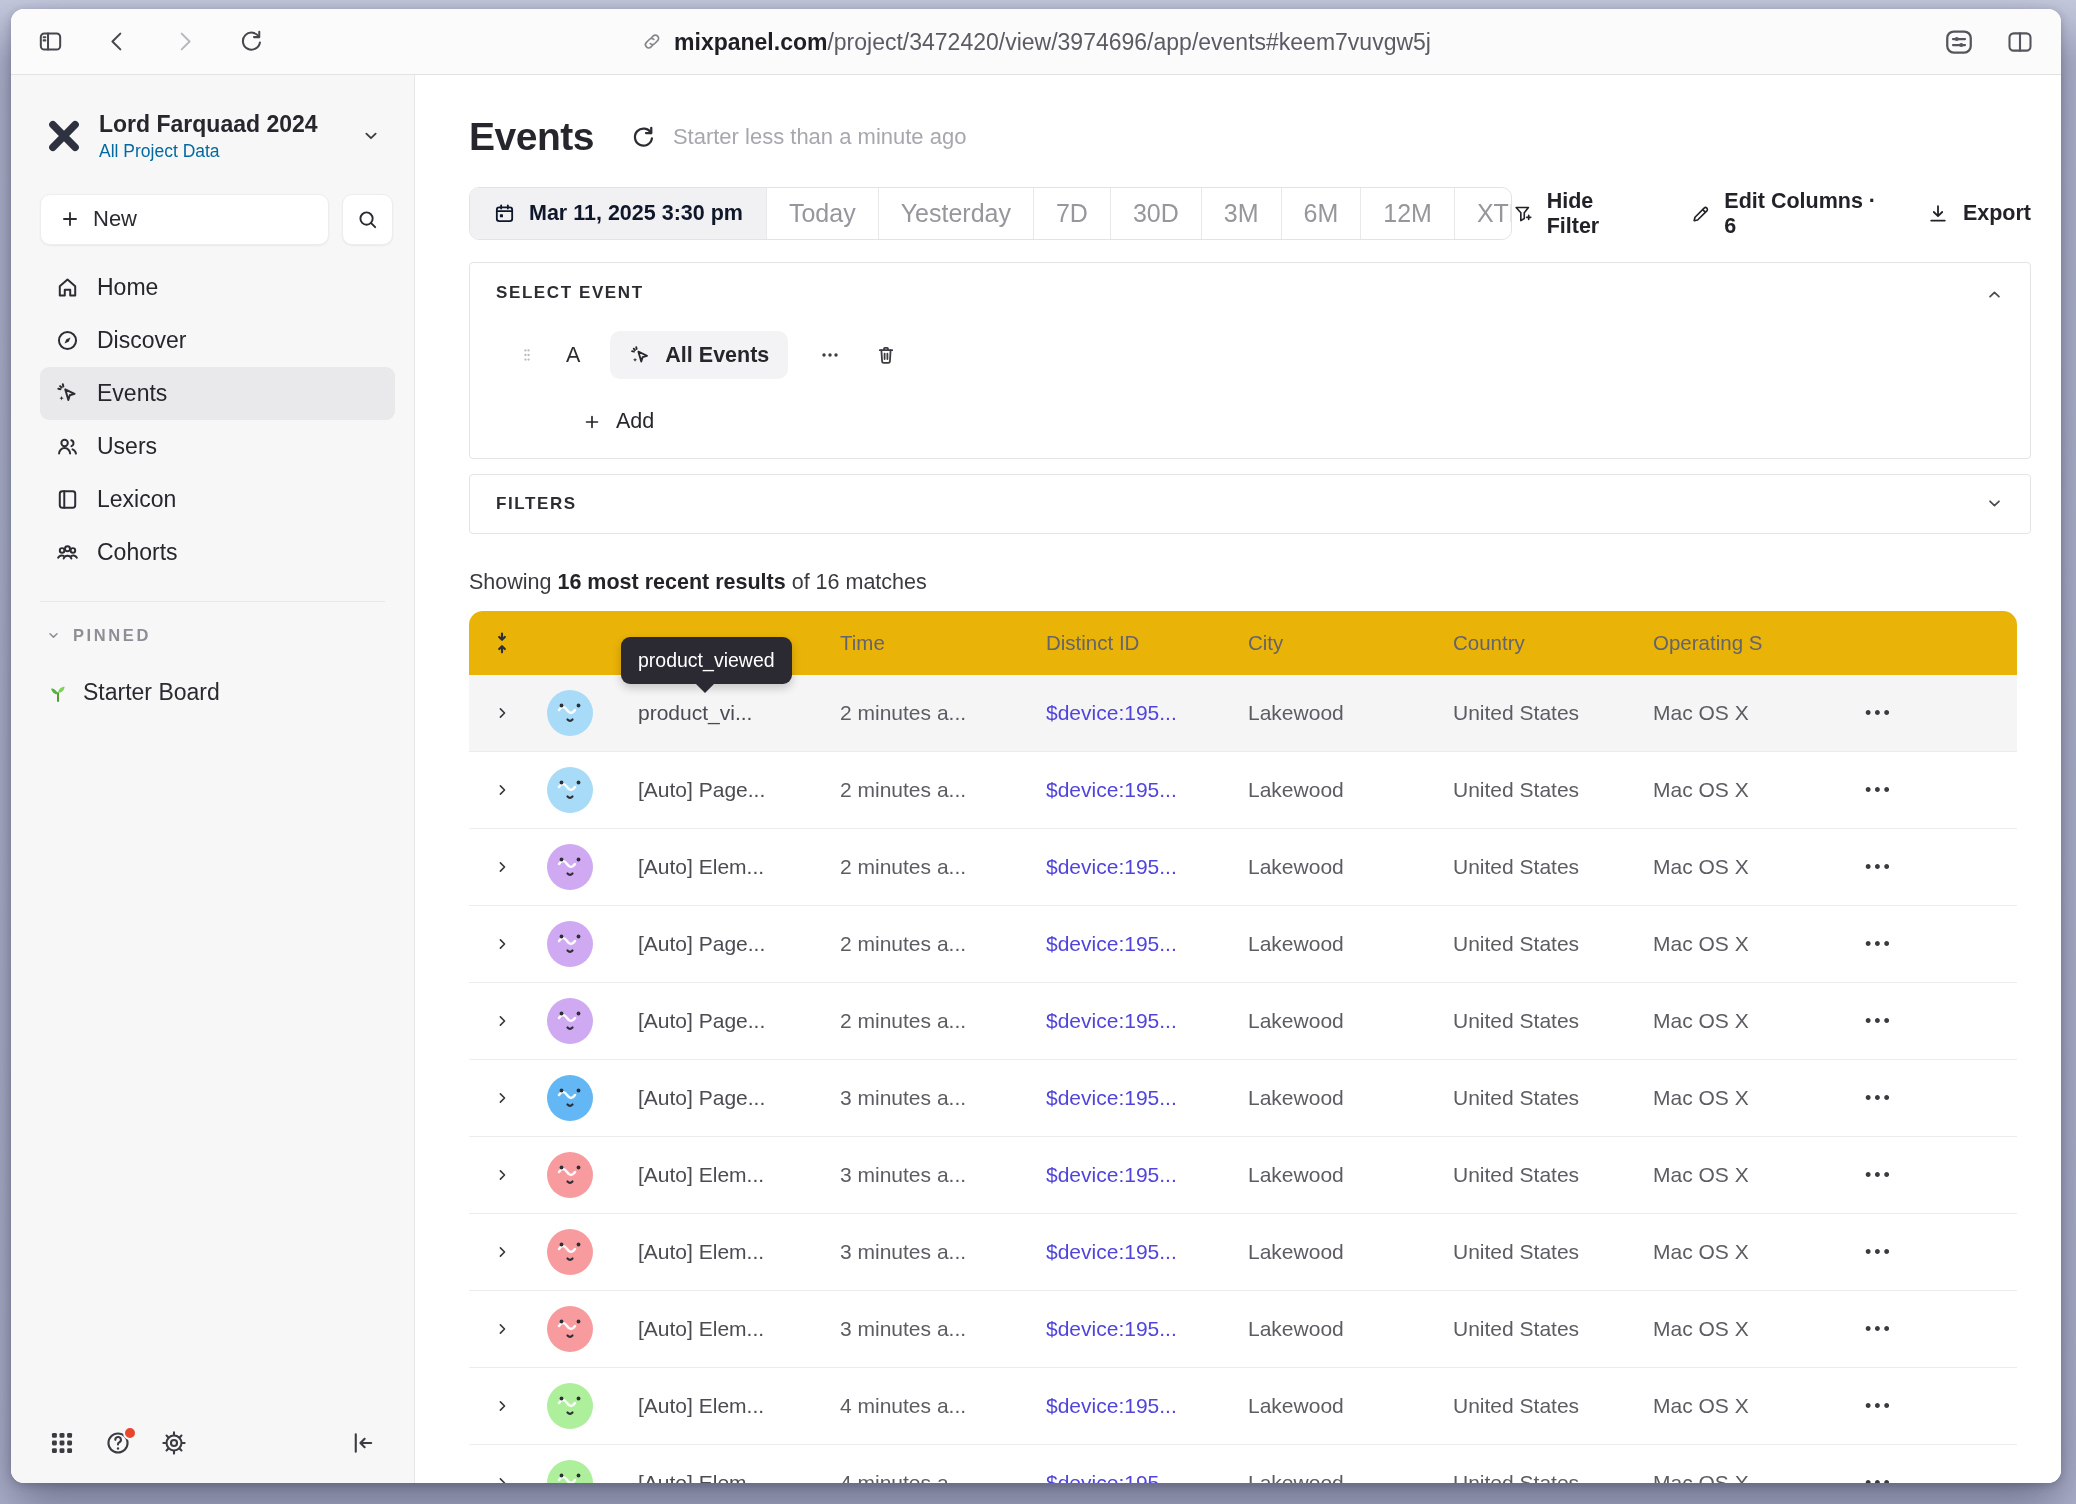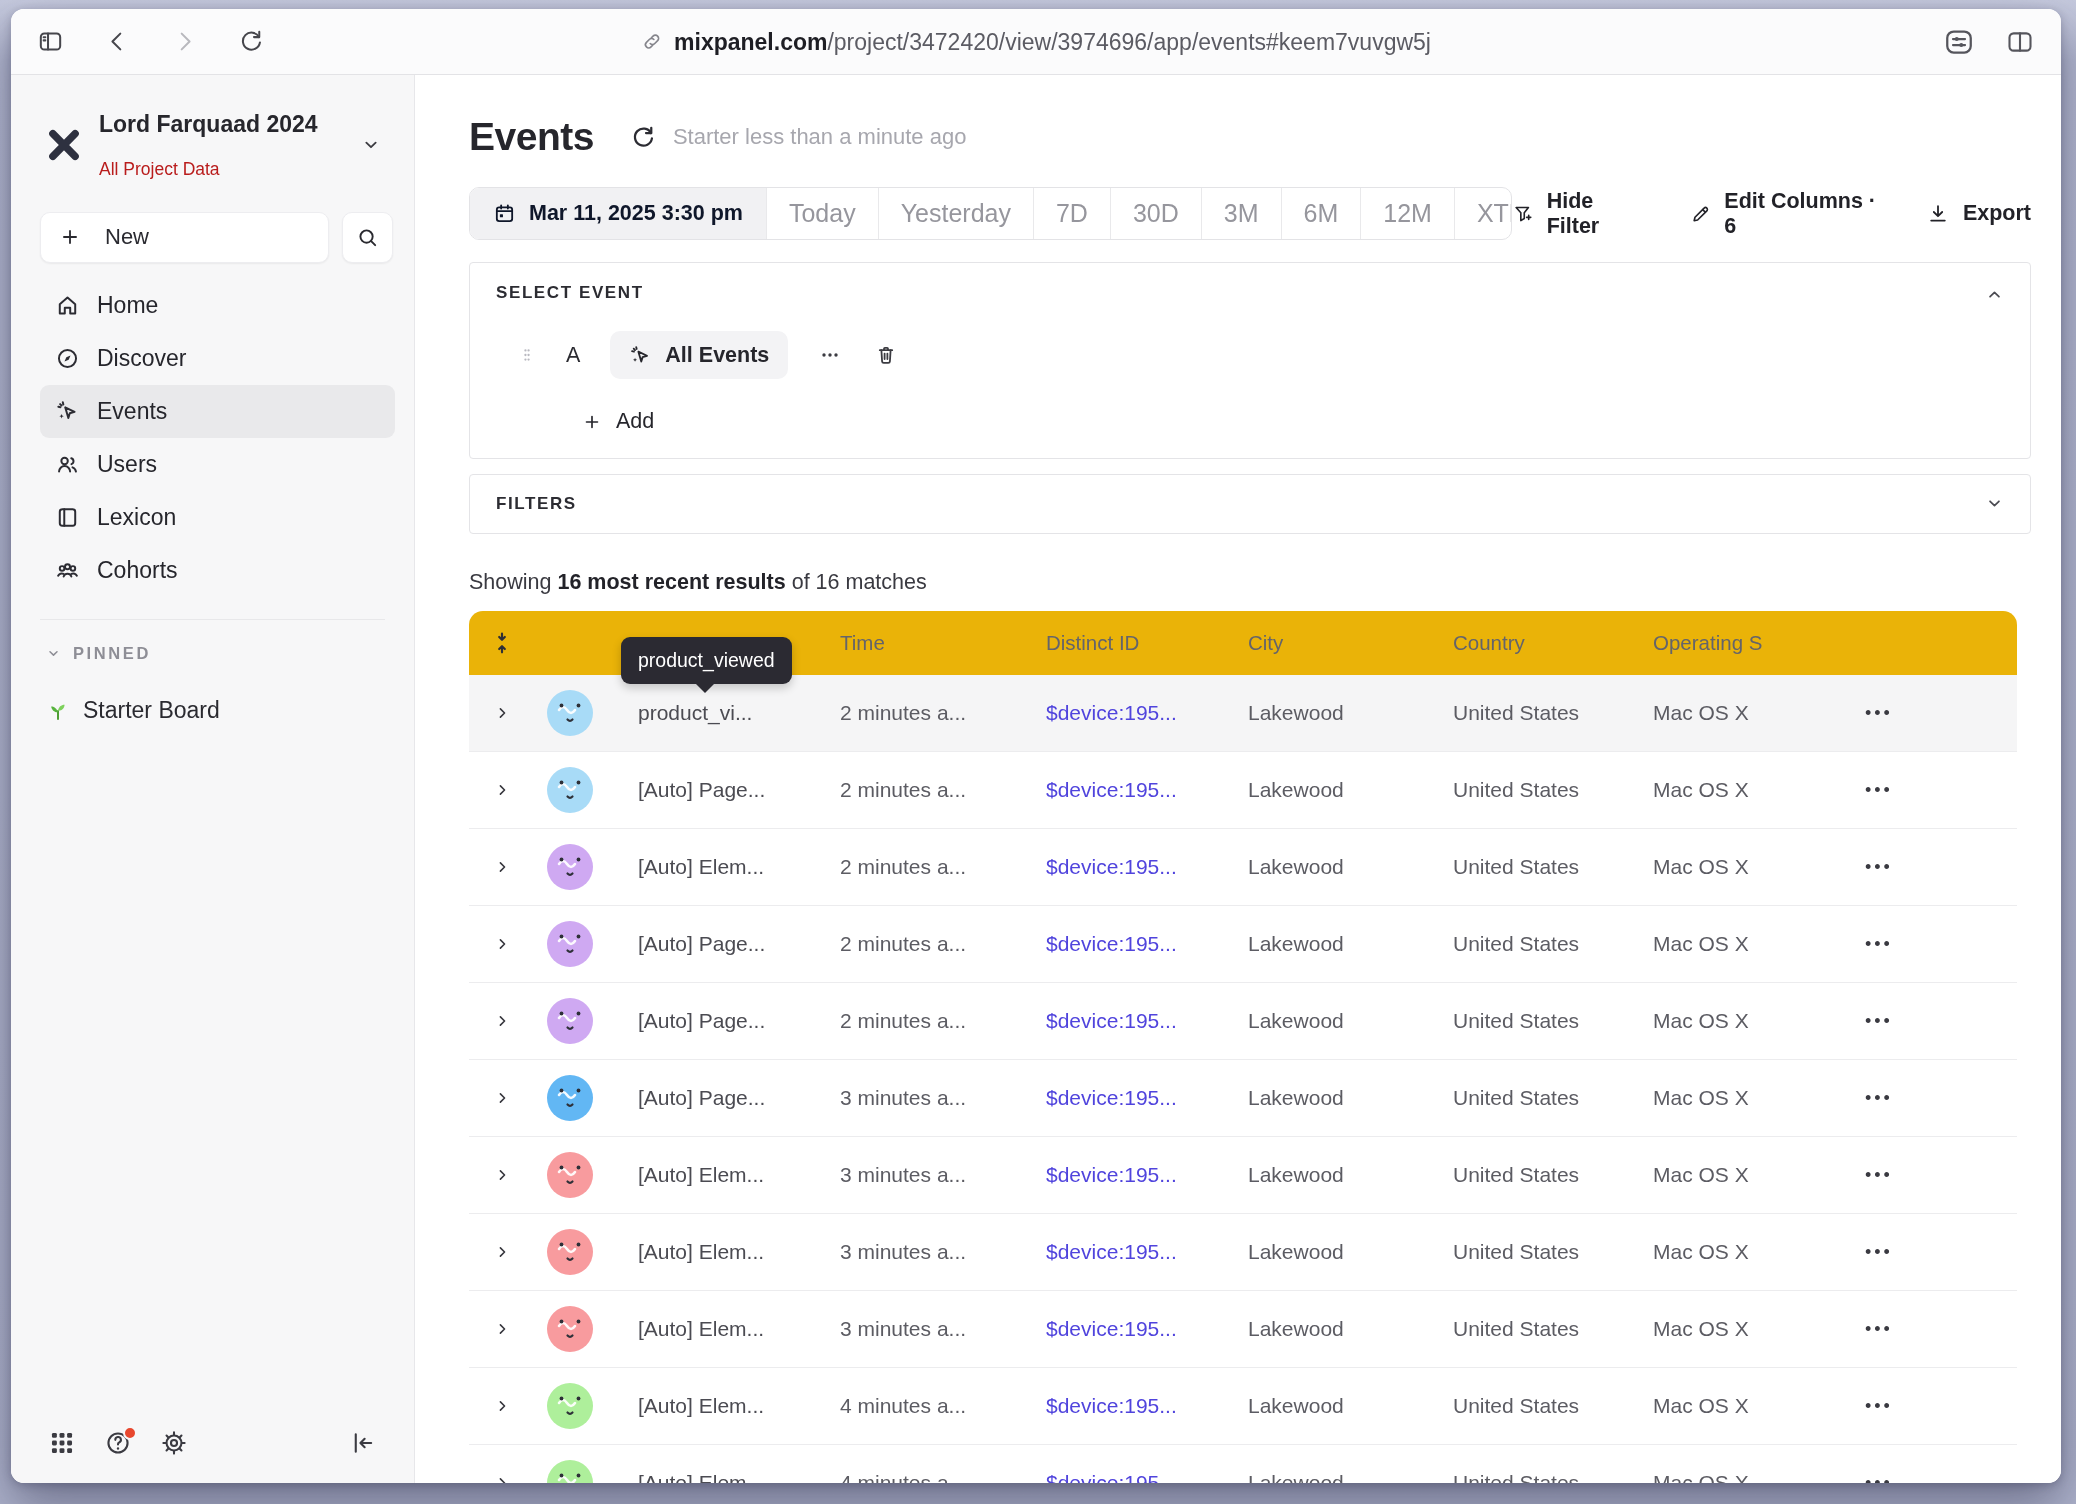--- a/index.html
+++ b/index.html
@@ -43,27 +43,27 @@
     width:404px; flex:0 0 404px; background:#f7f7f8; border-right:1px solid #e7e7ea;
     display:flex; flex-direction:column; padding:0 13px 26px; overflow:hidden;
   }
   .main{ flex:1; background:#fff; overflow:hidden; padding:0 30px 0 54px; position:relative; }
 
   
   .project-row{ margin:36px 16px 0; display:flex; align-items:center; gap:15px; padding:0 4px; }
   .logo{ width:40px; height:40px; color:#2e3140; flex:0 0 40px; }
   .project-meta{ line-height:1.2; }
   .project-name{ font-size:23px; font-weight:700; color:#26262c; }
-  .project-sub{ font-size:17.5px; color:#b91c1c; margin-top:20px; }
+  .project-sub{ font-size:17.5px; color:#0369a1; margin-top:2px; }
   .project-chevron{ margin-left:auto; width:20px; height:20px; color:#3c3c42; stroke-width:2.2; }
 
   .actions-row{ margin:32px 16px 0 16px; margin-right:8px; display:flex; gap:13px; }
   .new-btn{
     flex:1; height:51px; background:#fff; border:1px solid #ededf0; border-radius:10px;
-    box-shadow:0 1px 2px rgba(0,0,0,.06); display:flex; align-items:center; padding-left:18px; gap:24px;
+    box-shadow:0 1px 2px rgba(0,0,0,.06); display:flex; align-items:center; padding-left:18px; gap:12px;
     font-size:22px; font-weight:500; color:#2a2a30;
   }
   .new-btn .icon{ width:22px; height:22px; stroke-width:2; }
   .search-btn{
     width:51px; height:51px; background:#fff; border:1px solid #ededf0; border-radius:10px;
     box-shadow:0 1px 2px rgba(0,0,0,.06); display:flex; align-items:center; justify-content:center; color:#2a2a30;
   }
   .search-btn .icon{ width:23px; height:23px; stroke-width:2; }
 
   .nav{ margin:16px 16px 0 16px; margin-right:6px; list-style:none; }

